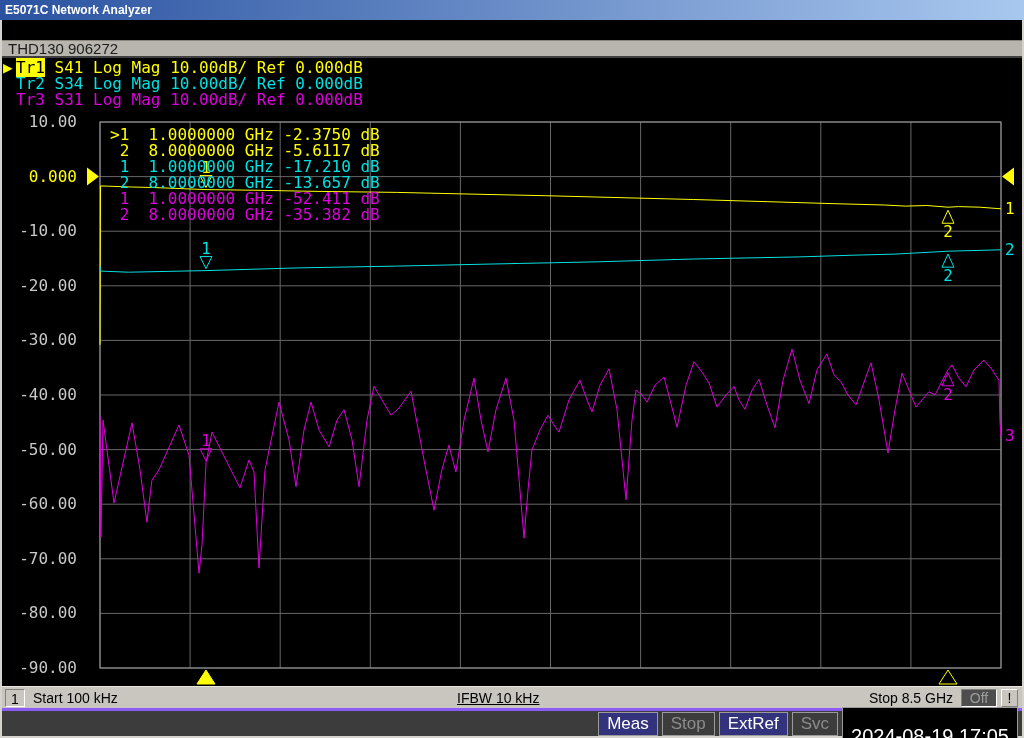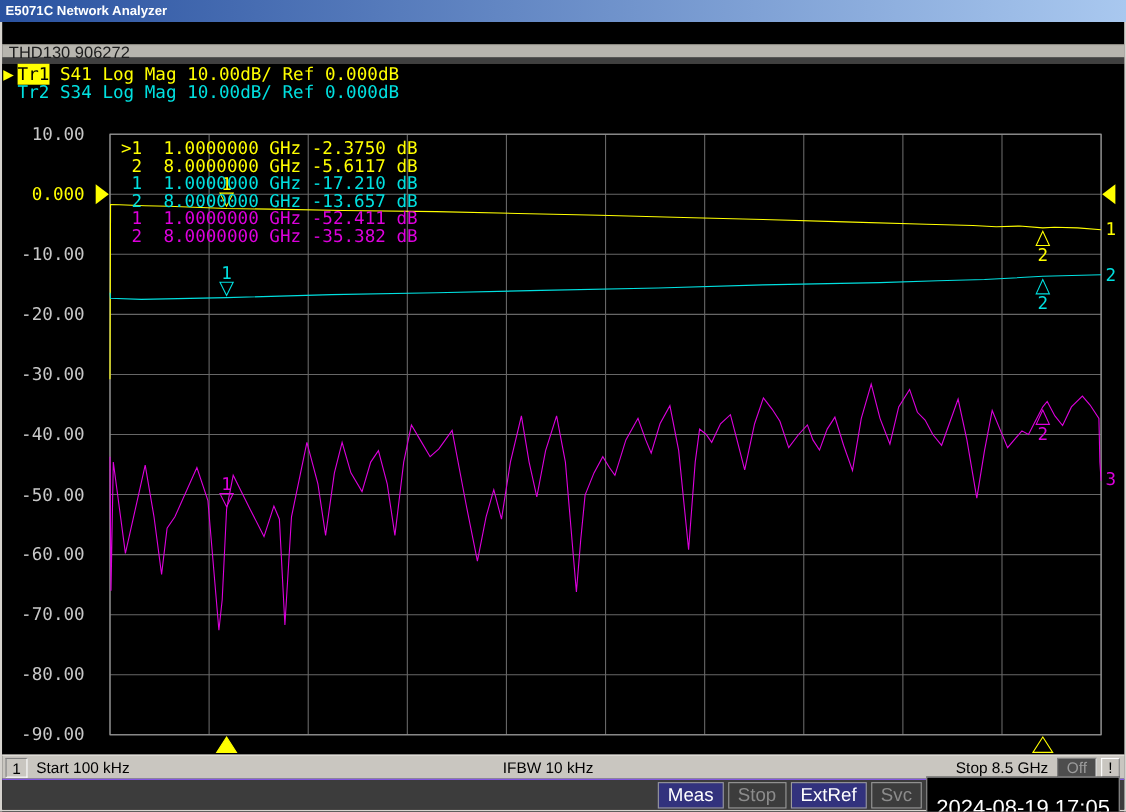--- a/index.html
+++ b/index.html
@@ -23,21 +23,21 @@
   }
   .menu-item { padding:0 9px; }
   #resize-btn { margin-left:auto; padding:0 10px; }
 
   #frame-left  { position:absolute; left:0; top:20px; width:2px; height:718px; background:#d6d3ce; }
   #frame-right { position:absolute; right:0; top:20px; width:2px; height:718px; background:#d6d3ce; }
   #frame-bottom{ position:absolute; left:0; top:736px; width:1024px; height:2px; background:#d6d3ce; }
 
   #channel-title-bar {
     position:absolute; left:2px; top:40px; width:1020px; height:18px;
-    background:#b7b5ae; border-top:1px solid #8a8880; border-bottom:6px solid #404040;
+    background:#b7b5ae; border-top:1px solid #8a8880; border-bottom:2px solid #404040;
     color:#1c1c1c; font-size:15px; line-height:16px; padding-left:6px;
   }
 
   #screen { position:absolute; left:2px; top:58px; width:1020px; height:628px; background:#000; }
   #plot-svg { position:absolute; left:0; top:0; }
 
   #trace-legend { position:absolute; left:1px; top:2px; }
   .legend-line { height:16px; font-size:16px; line-height:16px; white-space:pre; }
   .legend-arrow { display:inline-block; width:13px; }
   .legend-name-active { background:#ffff00; color:#000; }
@@ -53,36 +53,36 @@
   #status-bar {
     position:absolute; left:2px; top:686px; width:1020px; height:22px;
     background:#c9c6c0; border-top:1px solid #e8e6e0;
     display:flex; align-items:center; font-size:14px; color:#000;
   }
   #ch-badge {
     width:20px; height:18px; margin-left:3px; text-align:center; line-height:18px;
     border:1px solid; border-color:#808080 #ffffff #ffffff #808080; background:#c9c6c0;
   }
   #start-freq { margin-left:8px; }
-  #ifbw { position:absolute; left:455px; }
+  #ifbw { position:absolute; left:455px;text-decoration:underline; }
   #stop-freq { margin-left:auto; margin-right:8px;text-align:right; }
   #trigger-off {
     width:36px; height:18px; margin-right:4px; text-align:center; line-height:17px;
     background:#4d4d4d; color:#9c9c9c;
     border:1px solid; border-color:#808080 #ffffff #ffffff #808080;
   }
   #alert-btn {
     width:17px; height:18px; margin-right:4px; text-align:center; line-height:17px;
     background:#c9c6c0; color:#000;
     border:1px solid; border-color:#ffffff #808080 #808080 #ffffff;
   }
 
   #instrument-bar {
     position:absolute; left:2px; top:708px; width:1020px; height:28px;
-    background:#3c3c3c; border-top:1px solid #8b5cf6;
+    background:#3c3c3c; border-top:3px solid #8b5cf6;
     display:flex; align-items:center; justify-content:flex-end;
   }
   .inst-cell {
     height:24px; margin-right:4px; border:1px solid #9a9a9a;
     text-align:center; line-height:22px; font-size:17px; padding:0 8px;
   }
   .inst-active { background:#32327d; color:#ffffff; }
   .inst-inactive { background:#3c3c3c; color:#8c8c8c; }
   #datetime-cell {
     height:26px; margin-right:4px; border:1px solid #9a9a9a; background:#000;
@@ -161,20 +161,21 @@
         <div class="y-label" style="top: 329px; color: rgb(200, 200, 200);">-40.00</div>
         <div class="y-label" style="top: 383.6px; color: rgb(200, 200, 200);">-50.00</div>
         <div class="y-label" style="top: 438.2px; color: rgb(200, 200, 200); margin-left: 12px;">-60.00</div>
         <div class="y-label" style="top: 492.8px; color: rgb(200, 200, 200);">-70.00</div>
         <div class="y-label" style="top: 547.4px; color: rgb(200, 200, 200);">-80.00</div>
         <div class="y-label" style="top: 602px; color: rgb(200, 200, 200);">-90.00</div>
       </div>
     <div id="trace-legend" class="mono">
         <div class="legend-line" style="color: rgb(255, 255, 0);"><span class="legend-arrow">▶</span><span class="legend-name-active">Tr1</span><span> S41 Log Mag 10.00dB/ Ref 0.000dB</span></div>
         <div class="legend-line" style="color: rgb(0, 224, 224);"><span class="legend-arrow"> </span><span>Tr2</span><span> S34 Log Mag 10.00dB/ Ref 0.000dB</span></div>
+        <div class="legend-line" style="color: rgb(221, 0, 221);"><span class="legend-arrow"> </span><span>Tr3</span><span> S31 Log Mag 10.00dB/ Ref 0.000dB</span></div>
       </div>
     <div id="marker-readouts" class="mono">
         <div class="readout-line" style="color: rgb(255, 255, 0);">&gt;1  1.0000000 GHz -2.3750 dB</div>
         <div class="readout-line" style="color: rgb(255, 255, 0);"> 2  8.0000000 GHz -5.6117 dB</div>
         <div class="readout-line" style="color: rgb(0, 224, 224);"> 1  1.0000000 GHz -17.210 dB</div>
         <div class="readout-line" style="color: rgb(0, 224, 224);"> 2  8.0000000 GHz -13.657 dB</div>
         <div class="readout-line" style="color: rgb(221, 0, 221);"> 1  1.0000000 GHz -52.411 dB</div>
         <div class="readout-line" style="color: rgb(221, 0, 221);"> 2  8.0000000 GHz -35.382 dB</div>
       </div>
     <div id="trace-end-labels">

